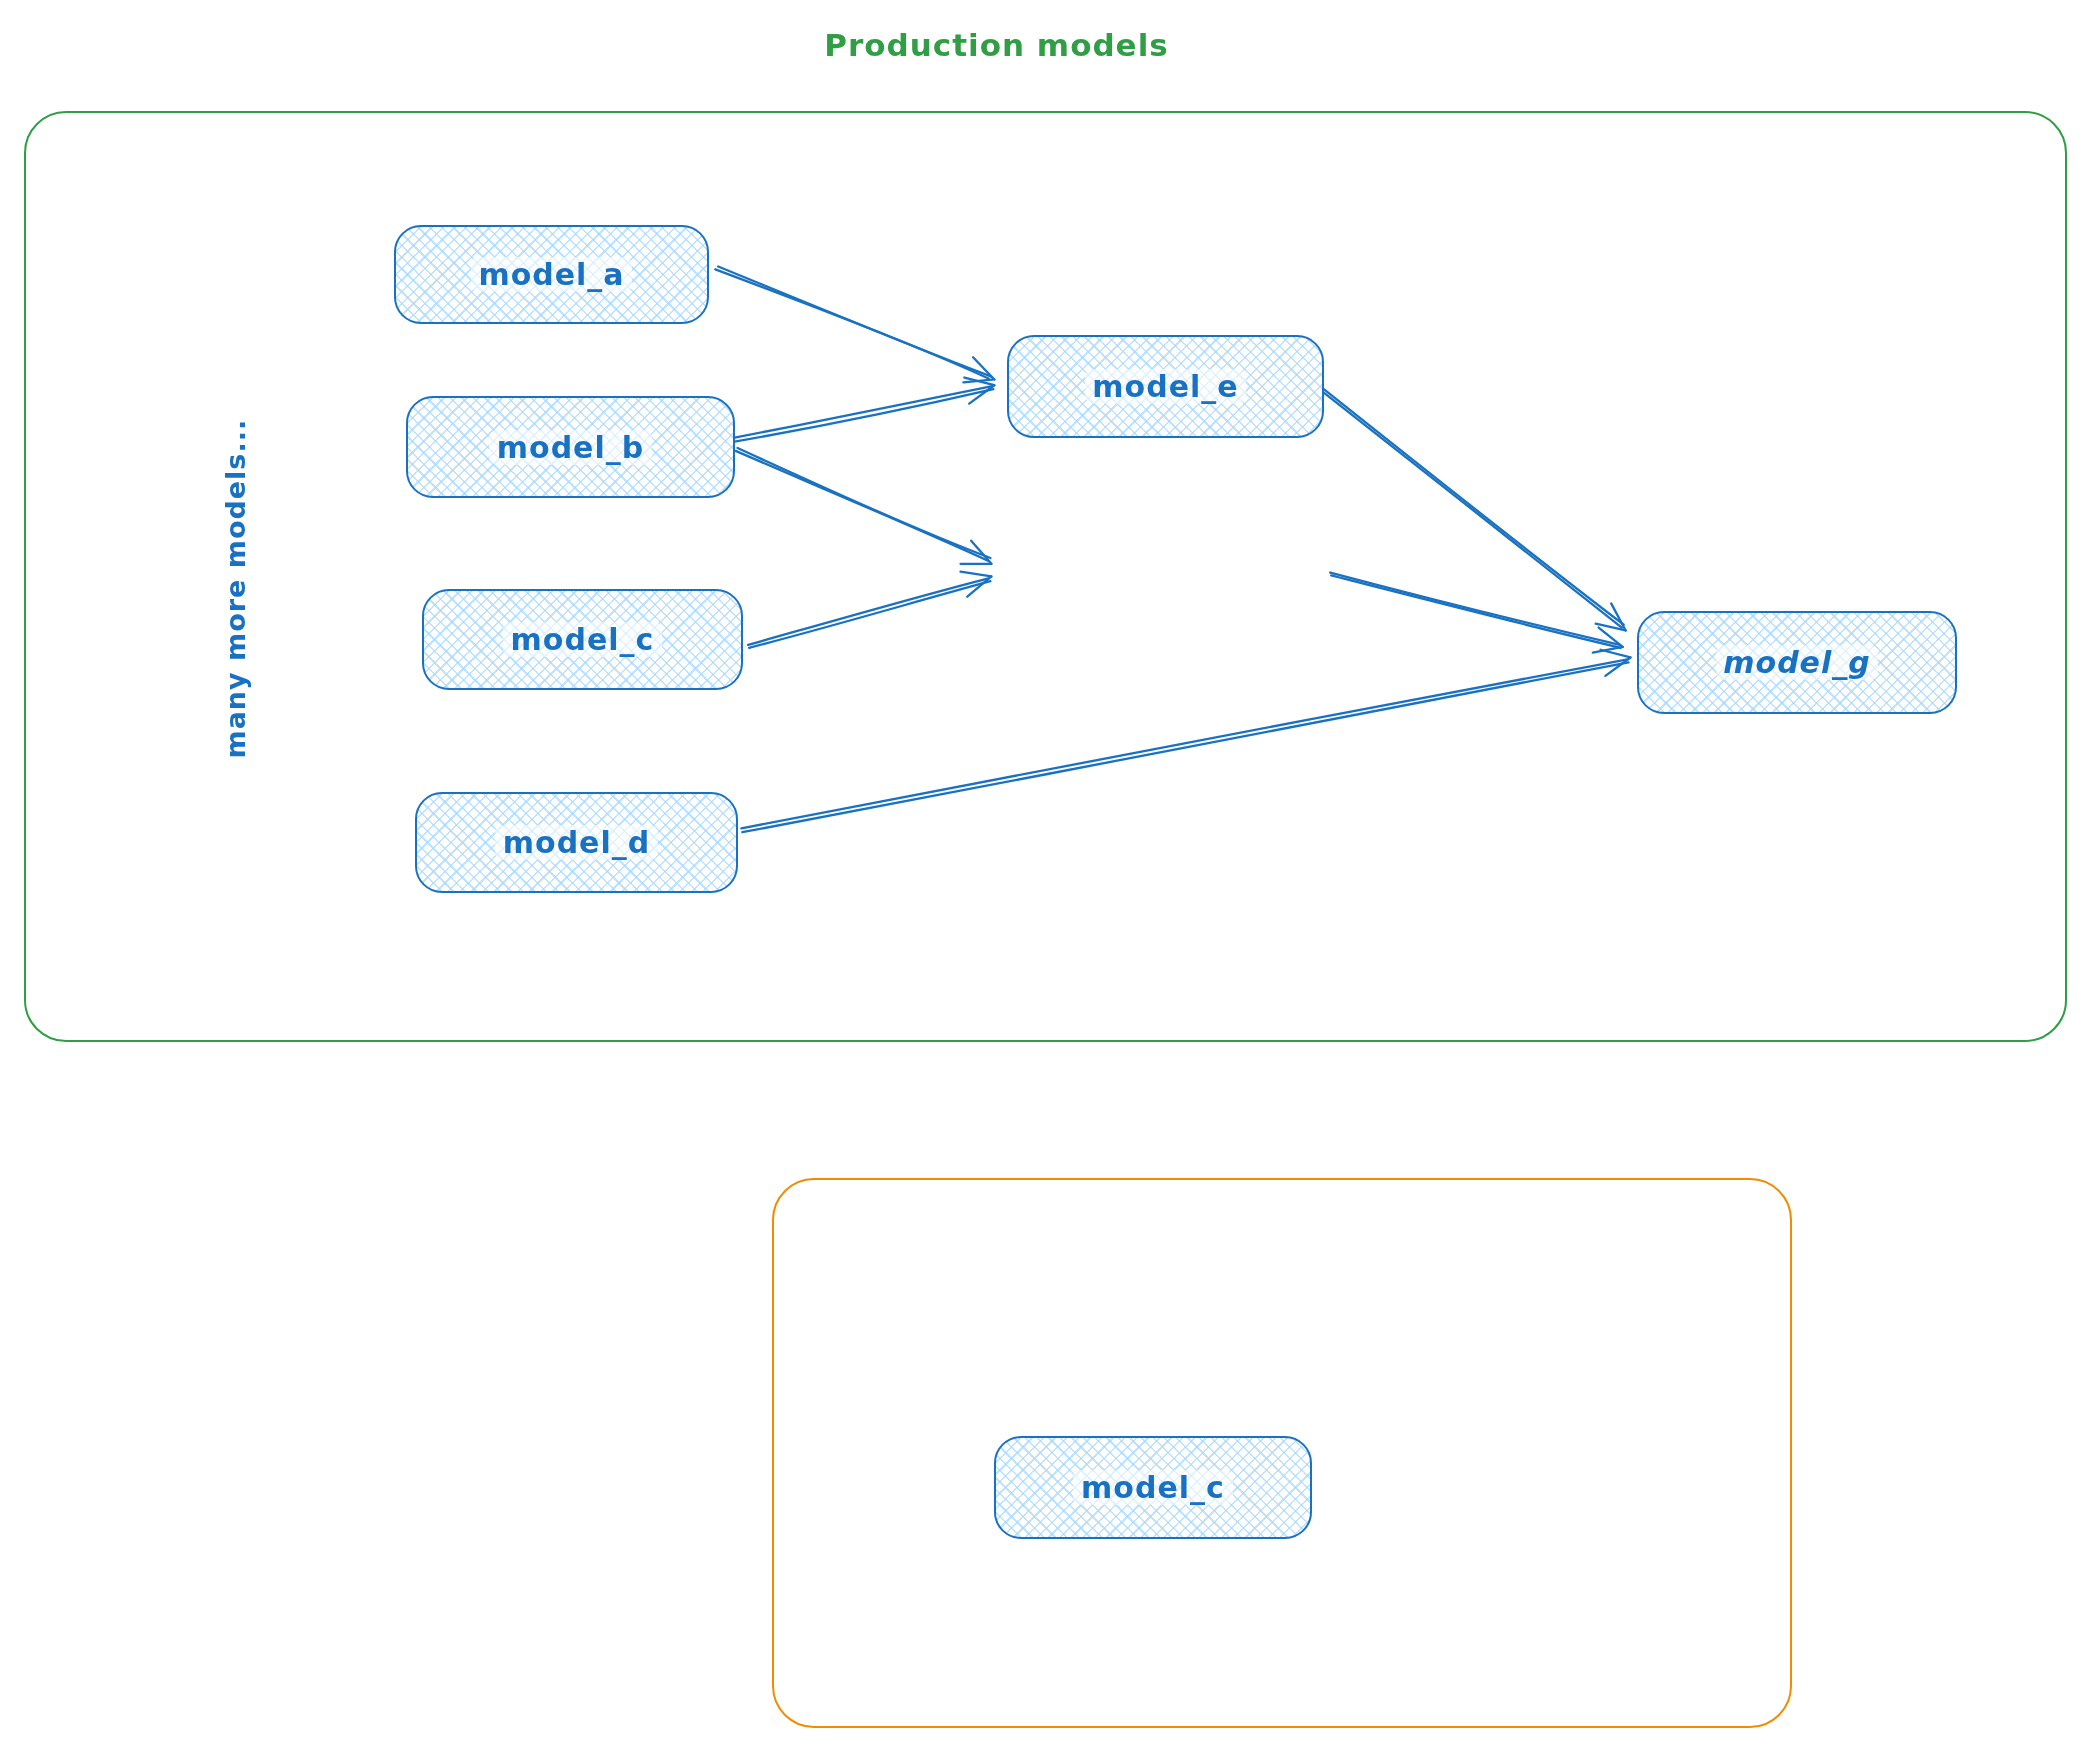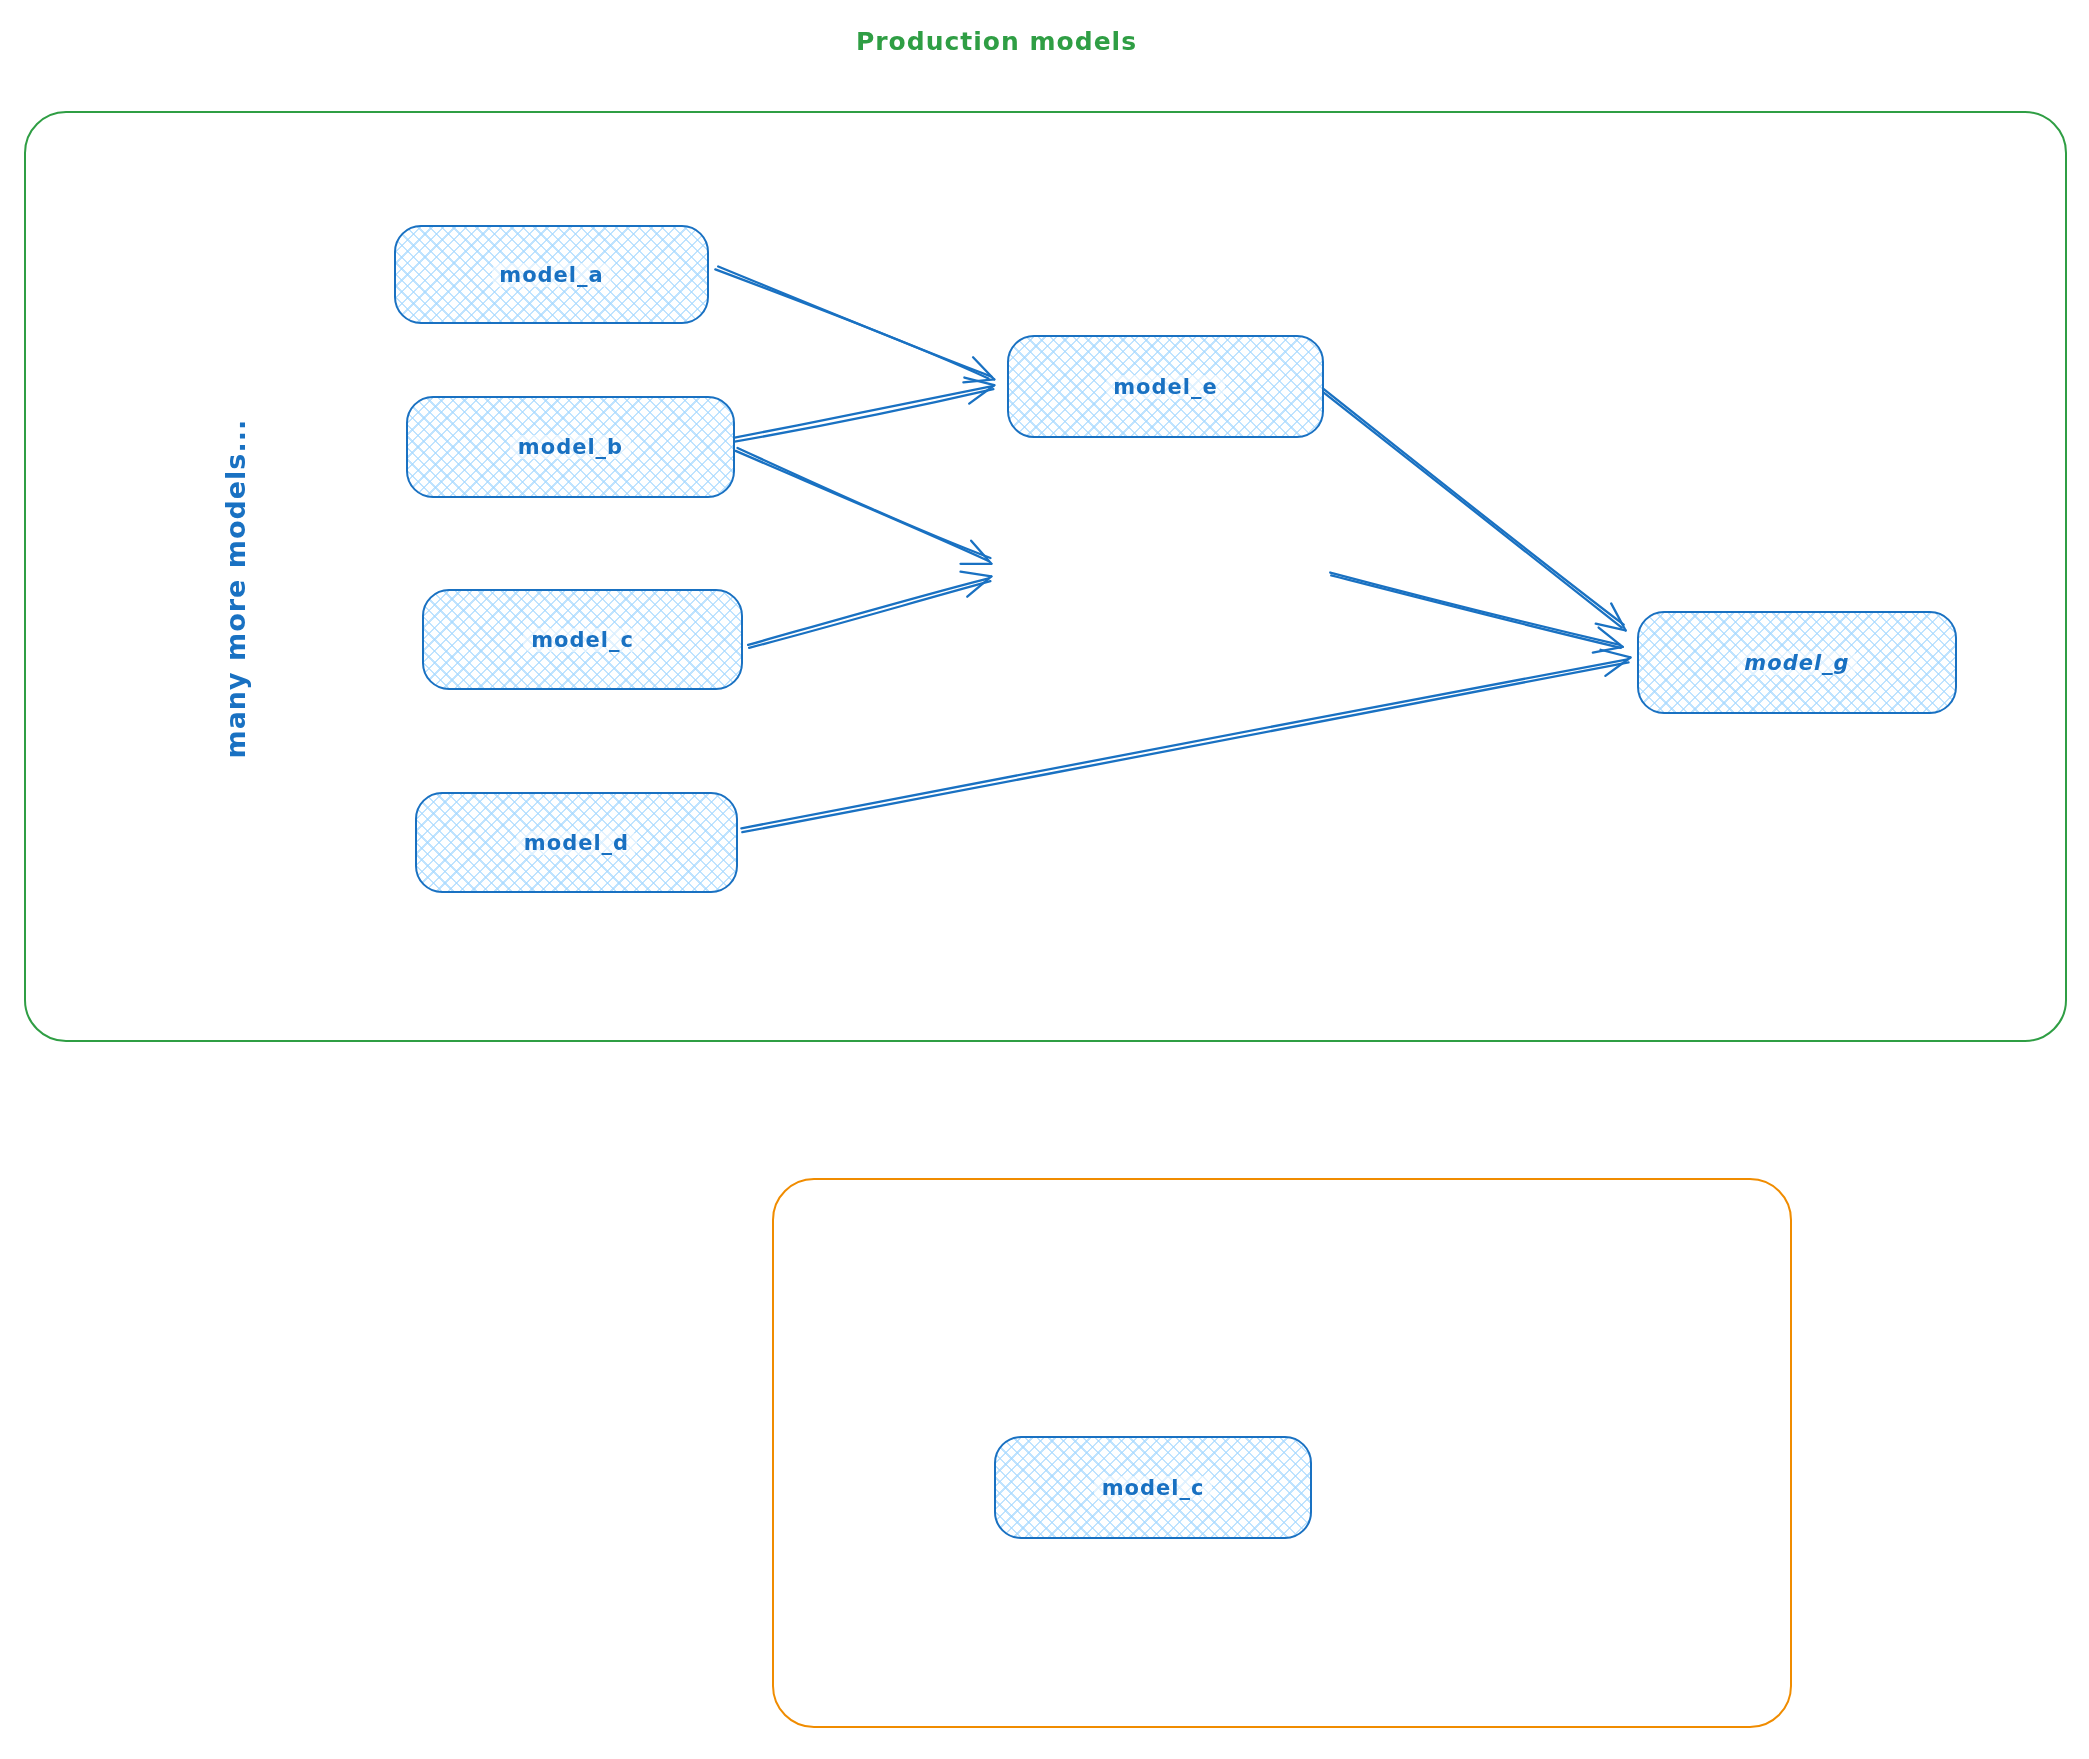--- a/index.html
+++ b/index.html
@@ -21,42 +21,42 @@
     border: 2.4px solid #2f9e44;
   }
   .group-box.development {
     left: 772px; top: 1178px; width: 1016px; height: 546px;
     border: 2.1px solid #f08c00;
   }
   .group-title {
     position: absolute;
     width: 483px;
     text-align: center;
-    font-size: 25px;
+    font-size: 31px;
     font-weight: bold;
     letter-spacing: 1px;
   }
   .group-title.production-title { left: 755px; top: 27px; color: #2f9e44; }
   .group-title.development-title { left: 980px; top: 1112px; color: #f08c00; }
 
   .node {
     position: absolute;
     border: 2.5px solid #1971c2;
     border-radius: 27px;
     background-color: #ffffff;
     background-image:
       repeating-linear-gradient(45deg,  rgba(165,216,255,0.70) 0px, rgba(165,216,255,0.70) 1.6px, transparent 1.6px, transparent 8.2px),
       repeating-linear-gradient(135deg, rgba(165,216,255,0.70) 0px, rgba(165,216,255,0.70) 1.6px, transparent 1.6px, transparent 8.2px);
     display: flex;
     align-items: center;
     justify-content: center;
   }
   .node-label {
     color: #1971c2;
-    font-size: 21px;
+    font-size: 30px;
     font-weight: bold;
     letter-spacing: 1px;
     background: rgba(255,255,255,0.55);
     padding: 0 7.7px;
     border-radius: 7.7px;
   }
   .node.model-a { left: 394px; top: 225px; width: 311px; height: 95px; }
   .node.model-b { left: 406px; top: 396px; width: 325px; height: 98px; }
   .node.model-c { left: 422px; top: 589px; width: 317px; height: 97px; }
   .node.model-d { left: 415px; top: 792px; width: 319px; height: 97px; }

